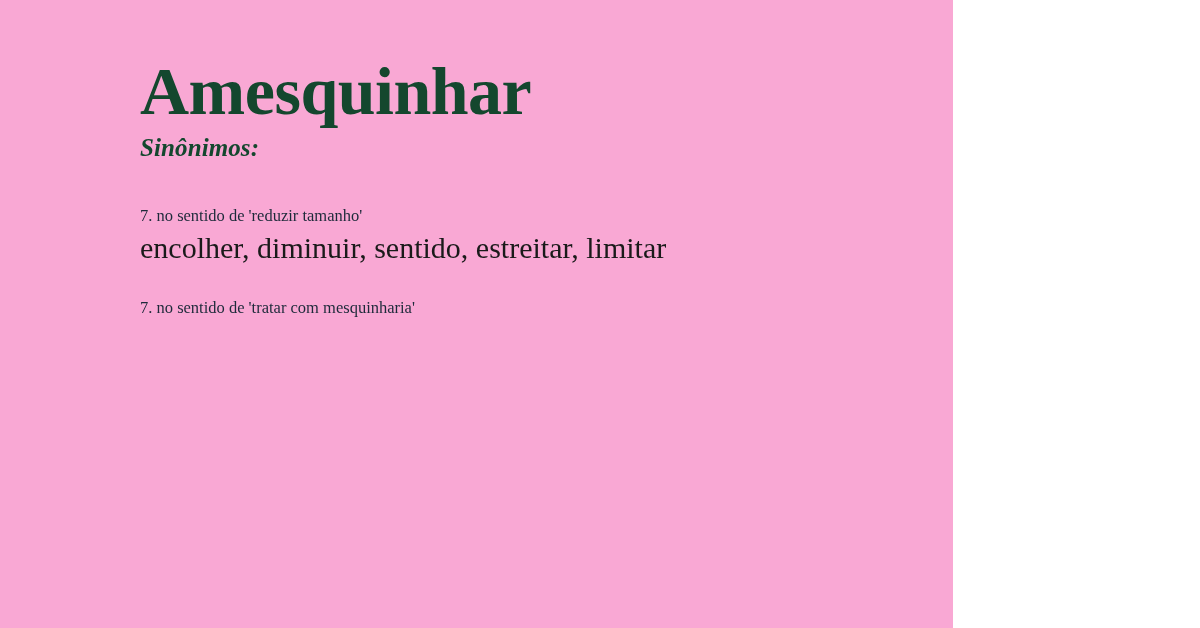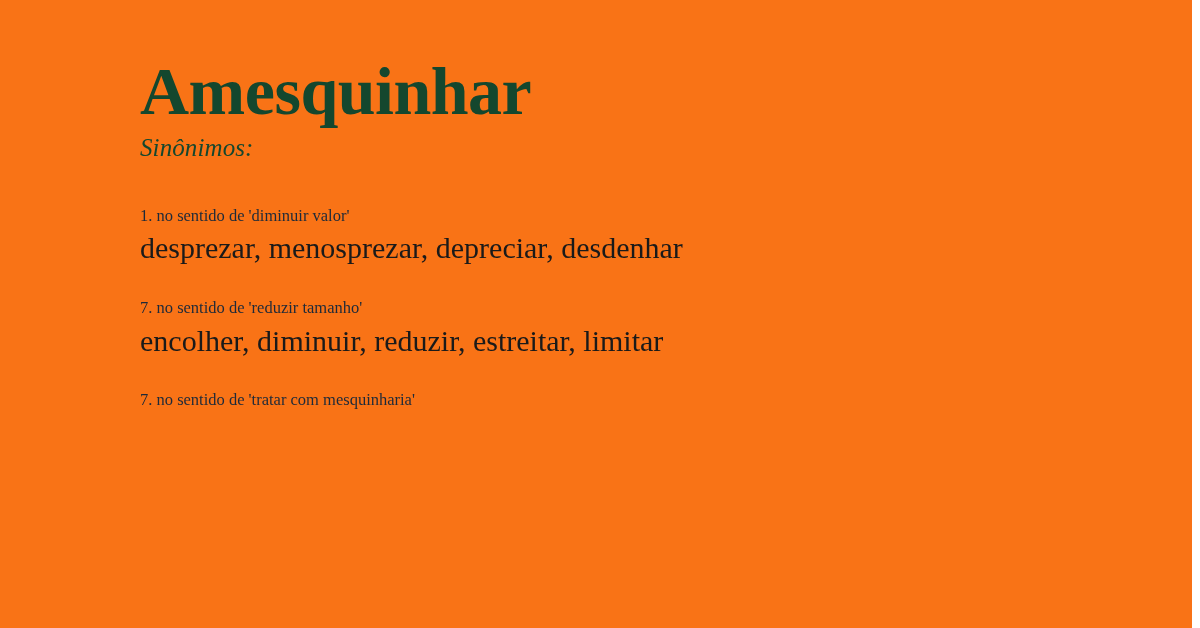--- a/index.html
+++ b/index.html
@@ -11,25 +11,25 @@
     width: 1200px;
     height: 628px;
     background: #ffffff;
     font-family: "Liberation Serif", "DejaVu Serif", serif;
     -webkit-font-smoothing: antialiased;
     overflow: hidden;
   }
 
   .card {
     position: relative;
-    width: 1192px;
+    width: 953px;
     height: 628px;
     box-sizing: border-box;
     padding: 12px 140px;
-    background: #f97316;
+    background: #f9a8d4;
   }
 
   
   .header {
     position: absolute;
     left: 140px;
     top: 56px;
     right: 140px;
   }
 
@@ -40,21 +40,21 @@
     line-height: 1.04;
     color: #14472e;
     letter-spacing: -0.5px;
     margin: 0;
     white-space: nowrap;
   }
 
   .subtitle {
     font-family: "Liberation Serif", "DejaVu Serif", serif;
     font-size: 25px;
-    font-weight: normal;
+    font-weight: bold;
     font-style: italic;
     color: #14472e;
     margin: 6px 0 0 0;
     line-height: 1.2;
     letter-spacing: 0.1px;
   }
 
   
   .senses {
     position: absolute;
@@ -113,28 +113,24 @@
 
 <div class="card">
 
   <div class="header">
     <h1 class="word-title">Amesquinhar</h1>
     <p class="subtitle">Sinônimos:</p>
   </div>
 
   <div class="senses">
 
-    <div class="sense-block">
-      <p class="sense-label">1. no sentido de 'diminuir valor'</p>
-      <p class="sense-synonyms">desprezar, menosprezar, depreciar, desdenhar</p>
-    </div>
 
     <div class="sense-block">
       <p class="sense-label">7. no sentido de 'reduzir tamanho'</p>
-      <p class="sense-synonyms">encolher, diminuir, reduzir, estreitar, limitar</p>
+      <p class="sense-synonyms">encolher, diminuir, sentido, estreitar, limitar</p>
     </div>
 
     <div class="sense-block">
       <p class="sense-label">7. no sentido de 'tratar com mesquinharia'</p>
     </div>
 
   </div>
 
 
 </div>

